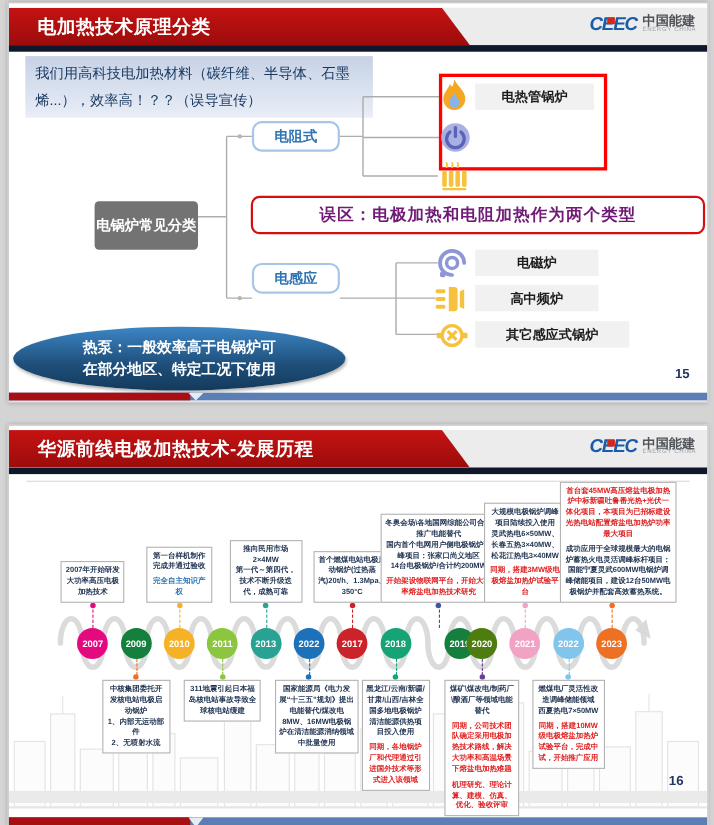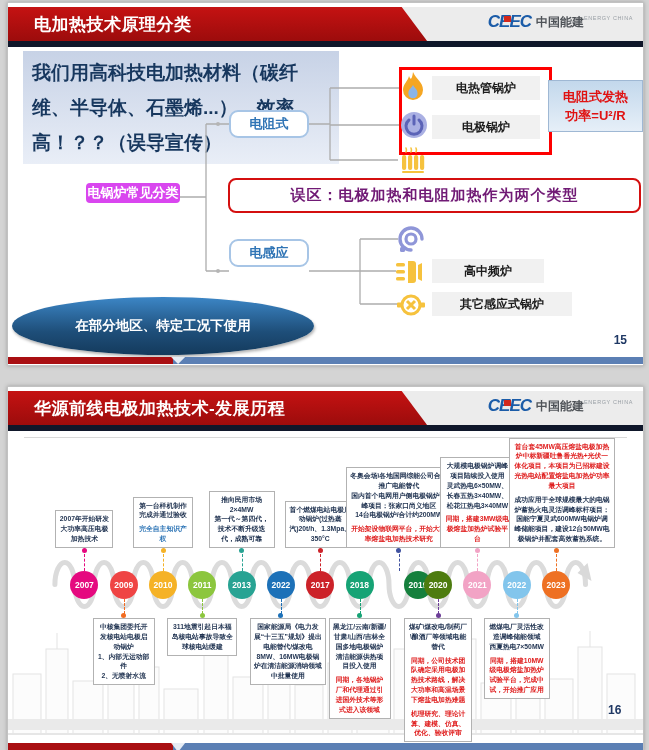--- a/index.html
+++ b/index.html
@@ -9,27 +9,27 @@
   #slide1{top:2px;height:362px;}
   #slide2{top:386px;height:364px;}
 
   
   .banner{position:absolute;top:4px;left:0;right:0;height:34px;background:#ececec;border-bottom:6px solid #0f172a;}
   .banner-red{position:absolute;inset:0;width:100%;background:linear-gradient(180deg,#c51212,#9c0c0c);clip-path:polygon(0 0,62% 0,66% 100%,0 100%);}
   .banner-title{position:absolute;left:26px;top:0;height:34px;display:flex;align-items:center;color:#fff;font-size:17px;font-weight:800;letter-spacing:.5px;z-index:2;}
   .logo{position:absolute;right:10px;top:5px;display:flex;align-items:center;gap:5px;z-index:2;}
   .logo-mark{position:relative;font-style:italic;font-weight:900;font-size:17px;color:#1b5ca8;letter-spacing:-1px;}
   .logo-mark .red-accent{position:absolute;left:16px;top:4px;width:7px;height:6px;background:#d3281c;}
-  .logo-text{display:flex;flex-direction:row;line-height:1.05;}
+  .logo-text{display:flex;flex-direction:column;line-height:1.05;}
   .logo-cn{font-size:12px;font-weight:700;color:#4f5358;}
   .logo-en{font-size:5.5px;color:#9aa0a6;letter-spacing:.6px;}
 
   
-  .intro-box{position:absolute;left:15px;top:48px;width:316px;padding:4px 9px;background:linear-gradient(180deg,#c7d2e6,#e9eef7);color:#17375e;font-size:19px;font-weight:700;line-height:1.85;box-sizing:border-box;}
-  .node-root{position:absolute;left:78px;top:180px;width:94px;height:20px;background:#d946ef;border-radius:4px;color:#fff;font-size:13px;font-weight:700;display:flex;align-items:center;justify-content:center;z-index:3;}
+  .intro-box{position:absolute;left:15px;top:48px;width:316px;padding:4px 9px;background:linear-gradient(180deg,#c7d2e6,#e9eef7);color:#17375e;font-size:13px;font-weight:400;line-height:1.85;box-sizing:border-box;}
+  .node-root{position:absolute;left:78px;top:180px;width:94px;height:44px;background:#737373;border-radius:4px;color:#fff;font-size:13px;font-weight:700;display:flex;align-items:center;justify-content:center;z-index:3;}
   .node-branch{position:absolute;width:80px;height:28px;background:#fff;border:2px solid #a7c5e6;border-radius:9px;color:#2f74b5;font-size:13px;font-weight:700;display:flex;align-items:center;justify-content:center;z-index:3;box-sizing:border-box;}
   .item-label{position:absolute;background:#f1f1f1;color:#1c1c1c;font-size:12px;font-weight:700;display:flex;align-items:center;justify-content:center;z-index:3;}
   .micon{position:absolute;z-index:3;}
   .red-rect{position:absolute;left:391px;top:64px;width:147px;height:82px;border:3px solid #fe0000;z-index:2;}
   .formula-box{position:absolute;left:540px;top:77px;width:93px;height:50px;background:linear-gradient(180deg,#c3d8ec,#e6eff8);border:1px solid #9fb8d4;color:#e01212;font-size:13px;font-weight:800;display:flex;flex-direction:column;align-items:center;justify-content:center;line-height:1.5;z-index:2;}
   .warning-box{position:absolute;left:220px;top:175px;width:413px;height:35px;border:2px solid #d40f0f;border-radius:8px;background:#fff;color:#701a75;font-size:15px;font-weight:800;display:flex;align-items:center;justify-content:center;letter-spacing:1px;z-index:3;box-sizing:border-box;}
   .note-ellipse{position:absolute;left:4px;top:294px;width:302px;height:58px;border-radius:50%;background:linear-gradient(180deg,#3c86c6 0%,#1e4e79 60%,#143a5c 100%);color:#fff;font-size:13.5px;font-weight:700;display:flex;flex-direction:column;align-items:center;justify-content:center;line-height:1.5;z-index:3;box-shadow:1px 2px 3px rgba(0,0,0,.3);}
   .pagenum{position:absolute;color:#1f3864;font-weight:800;z-index:5;}
   #page15{right:16px;top:330px;font-size:12px;}
   #page16{left:600px;top:316px;font-size:12px;}
@@ -97,51 +97,47 @@
     </span>
     <div class="item-label" style="left:424px;top:73px;width:108px;height:24px;">电热管锅炉</div>
 
     <span class="micon" style="left:392px;top:108px;">
       <svg width="28" height="28" viewBox="0 0 28 28">
           <circle cx="14" cy="14" r="13" fill="#aab0e3"></circle>
           <path d="M9 9 A8 8 0 1 0 19 9" stroke="#5b63b7" stroke-width="3" fill="none" stroke-linecap="round"></path>
           <line x1="14" y1="5" x2="14" y2="13" stroke="#5b63b7" stroke-width="3" stroke-linecap="round"></line>
         </svg>
     </span>
-    <div class="item-label" style="left:424px;top:112px;width:108px;height:24px;">电极锅炉</div>
 
     <span class="micon" style="left:390px;top:143px;">
       <svg width="28" height="28" viewBox="0 0 28 28">
           <g stroke="#f6c23d" stroke-width="1.6" fill="none" stroke-linecap="round">
             <path d="M8 2 q1 2 0 4 M13 2 q1 2 0 4 M18 2 q1 2 0 4"></path>
           </g>
           <g fill="#f6c23d">
             <rect x="4" y="9" width="4.2" height="15" rx="2"></rect>
             <rect x="10" y="9" width="4.2" height="15" rx="2"></rect>
             <rect x="16" y="9" width="4.2" height="15" rx="2"></rect>
             <rect x="22" y="9" width="4.2" height="15" rx="2"></rect>
             <rect x="4" y="25" width="22" height="2" rx="1"></rect>
           </g>
         </svg>
     </span>
 
-    <div class="formula-box">
-      <span>电阻式发热</span>
-      <span>功率=U²/R</span>
-    </div>
 
     <div class="warning-box">误区：电极加热和电阻加热作为两个类型</div>
 
     <span class="micon" style="left:388px;top:221px;">
       <svg width="30" height="30" viewBox="0 0 30 30">
           <path d="M26 15 A11 11 0 1 0 15 26" stroke="#8f96d8" stroke-width="3.4" fill="none" stroke-linecap="round"></path>
           <circle cx="15" cy="15" r="5" stroke="#8f96d8" stroke-width="3.2" fill="none"></circle>
           <rect x="4" y="23" width="5" height="5" rx="1.5" fill="#8f96d8"></rect>
         </svg>
     </span>
+    <div class="item-label" style="left:424px;top:224px;width:112px;height:24px;">电磁炉</div>
 
     <span class="micon" style="left:386px;top:254px;">
       <svg width="30" height="30" viewBox="0 0 30 30">
           <g fill="#f6c23d">
             <rect x="2" y="6" width="9" height="3.6" rx="1.6"></rect>
             <rect x="2" y="13" width="9" height="3.6" rx="1.6"></rect>
             <rect x="2" y="20" width="9" height="3.6" rx="1.6"></rect>
             <path d="M14 4 h5 a3 3 0 0 1 3 3 v16 a3 3 0 0 1 -3 3 h-5 z"></path>
             <path d="M24 8 l4 -2 v18 l-4 -2 z"></path>
           </g>
@@ -157,20 +153,21 @@
           </g>
           <g fill="#f6c23d">
             <rect x="1" y="12.5" width="5" height="5" rx="1"></rect>
             <rect x="24" y="12.5" width="5" height="5" rx="1"></rect>
           </g>
         </svg>
     </span>
     <div class="item-label" style="left:424px;top:289px;width:140px;height:24px;">其它感应式锅炉</div>
 
     <div class="note-ellipse">
+      <span>热泵：一般效率高于电锅炉可</span>
       <span>在部分地区、特定工况下使用</span>
     </div>
 
     <div class="pagenum" id="page15">15</div>
 
     <div class="bottombar">
       <div class="bar-red"></div>
       <div class="bar-notch"></div>
     </div>
   </div>
@@ -225,21 +222,21 @@
         <path d="M 46.9 197.5 A 9.8 22 0 0 1 66.6 197.5 A 9.8 22 0 0 0 86.2 197.5 A 9.8 22 0 0 1 105.9 197.5 A 9.8 22 0 0 0 125.5 197.5 A 9.8 22 0 0 1 145.2 197.5 A 9.8 22 0 0 0 164.8 197.5 A 9.8 22 0 0 1 184.5 197.5 A 9.8 22 0 0 0 204.1 197.5 A 9.8 22 0 0 1 223.8 197.5 A 9.8 22 0 0 0 243.4 197.5 A 9.8 22 0 0 1 263.1 197.5 A 9.8 22 0 0 0 282.7 197.5 A 9.8 22 0 0 1 302.4 197.5 A 9.8 22 0 0 0 322.0 197.5 A 9.8 22 0 0 1 341.7 197.5 A 9.8 22 0 0 0 361.3 197.5 A 9.8 22 0 0 1 381.0 197.5 A 9.8 22 0 0 0 400.6 197.5 A 9.8 22 0 0 1 420.3 197.5 A 9.8 22 0 0 0 439.9 197.5 A 9.8 22 0 0 1 459.6 197.5 A 9.8 22 0 0 0 479.2 197.5 A 9.8 22 0 0 1 498.9 197.5 A 9.8 22 0 0 0 518.5 197.5 A 9.8 22 0 0 1 538.2 197.5 A 9.8 22 0 0 0 557.8 197.5 A 9.8 22 0 0 1 577.5 197.5" stroke="#dbdbdb" stroke-width="5" fill="none" stroke-linecap="round"></path>
         <polygon points="569.5,186 583.5,194 579.5,176" fill="#d9d9d9"></polygon>
       </svg>
     <div id="timeline-layer">
         <div class="tl-circle" style="left: 62.4px; top: 183.5px; background: rgb(229, 9, 127);">2007</div>
         <div class="tl-line" style="left: 76.4px; border-left-color: rgb(229, 9, 127); top: 167px; height: 17px;"></div>
         <div class="tl-dot" style="left: 73.9px; background: rgb(229, 9, 127); top: 161px;"></div>
         <div class="tl-box" style="left: 47.4px; width: 58px; bottom: 203px;">
           <div class="seg seg-d">2007年开始研发大功率高压电极加热技术</div>
         </div>
-        <div class="tl-circle" style="left: 101.7px; top: 183.5px; background: #ef4444;">2009</div>
+        <div class="tl-circle" style="left: 101.7px; top: 183.5px; background: #15803d;">2009</div>
         <div class="tl-line" style="left: 115.7px; border-left-color: rgb(242, 108, 33); top: 212px; height: 15px;"></div>
         <div class="tl-dot" style="left: 113.2px; background: rgb(242, 108, 33); top: 226px;"></div>
         <div class="tl-box" style="left: 84.7px; width: 62px; top: 231px;">
           <div class="seg seg-d">中核集团委托开发核电站电极启动锅炉
 1、内部无运动部件
 2、无喷射水流</div>
         </div>
         <div class="tl-circle" style="left: 141px; top: 183.5px; background: rgb(245, 178, 38);">2010</div>
         <div class="tl-line" style="left: 155px; border-left-color: rgb(245, 178, 38); top: 167px; height: 17px;"></div>
         <div class="tl-dot" style="left: 152.5px; background: rgb(245, 178, 38); top: 161px;"></div>

